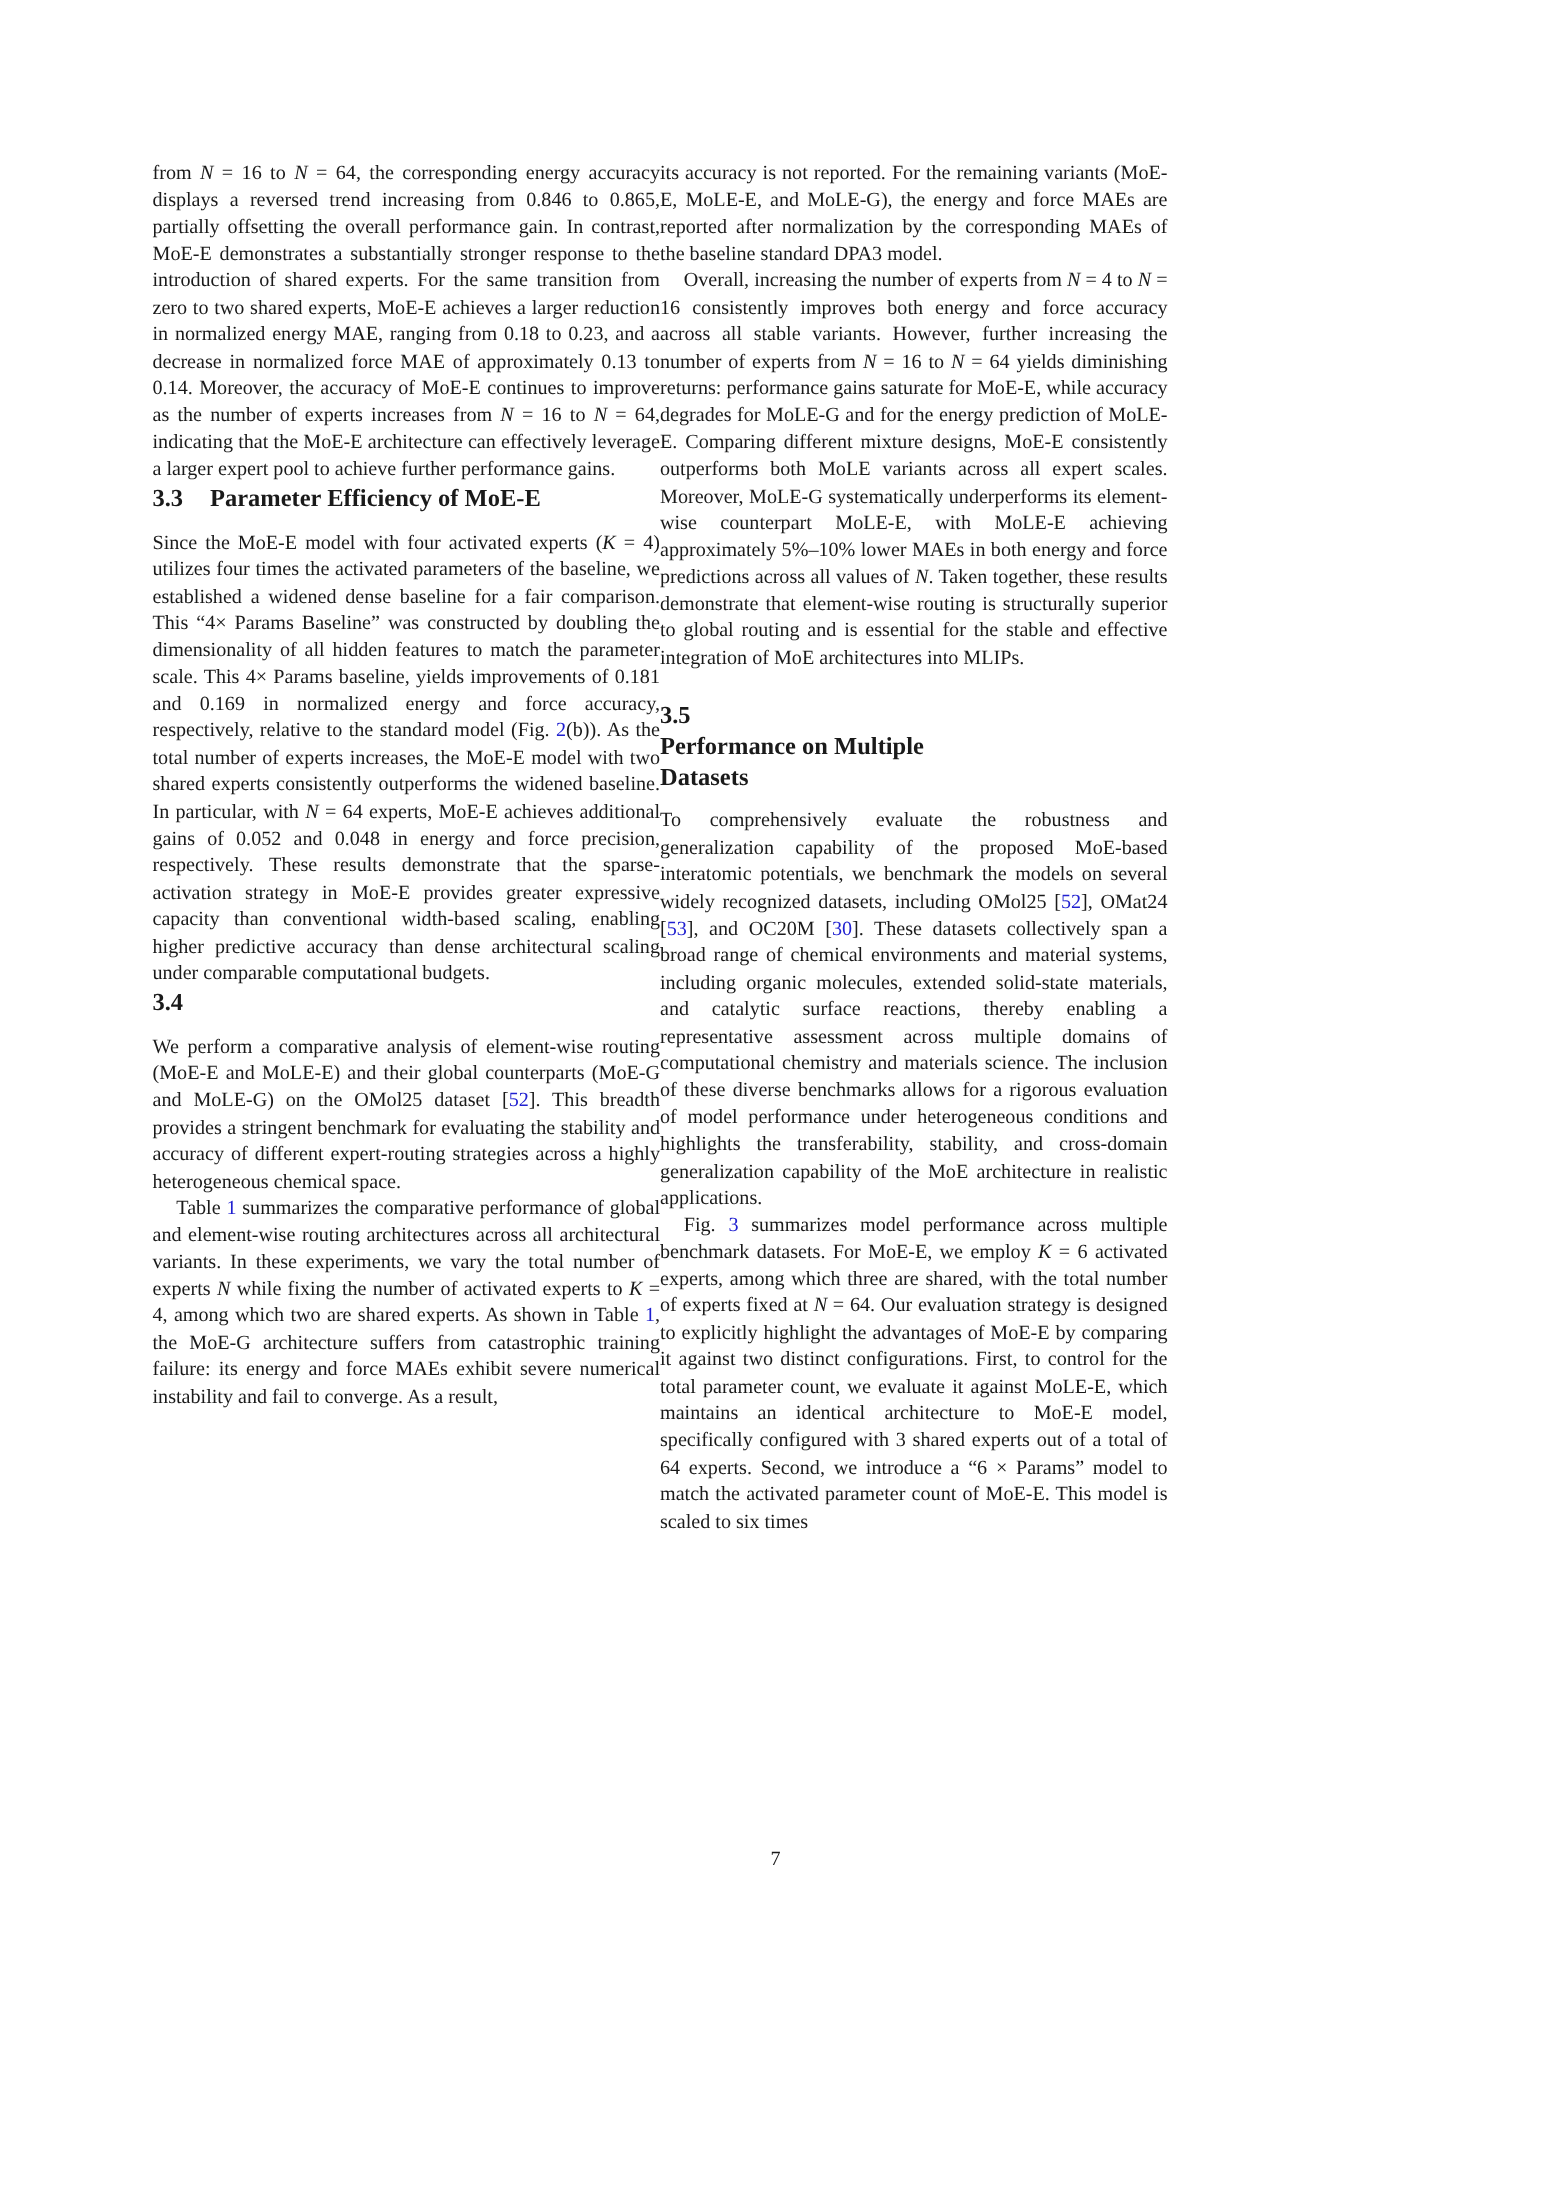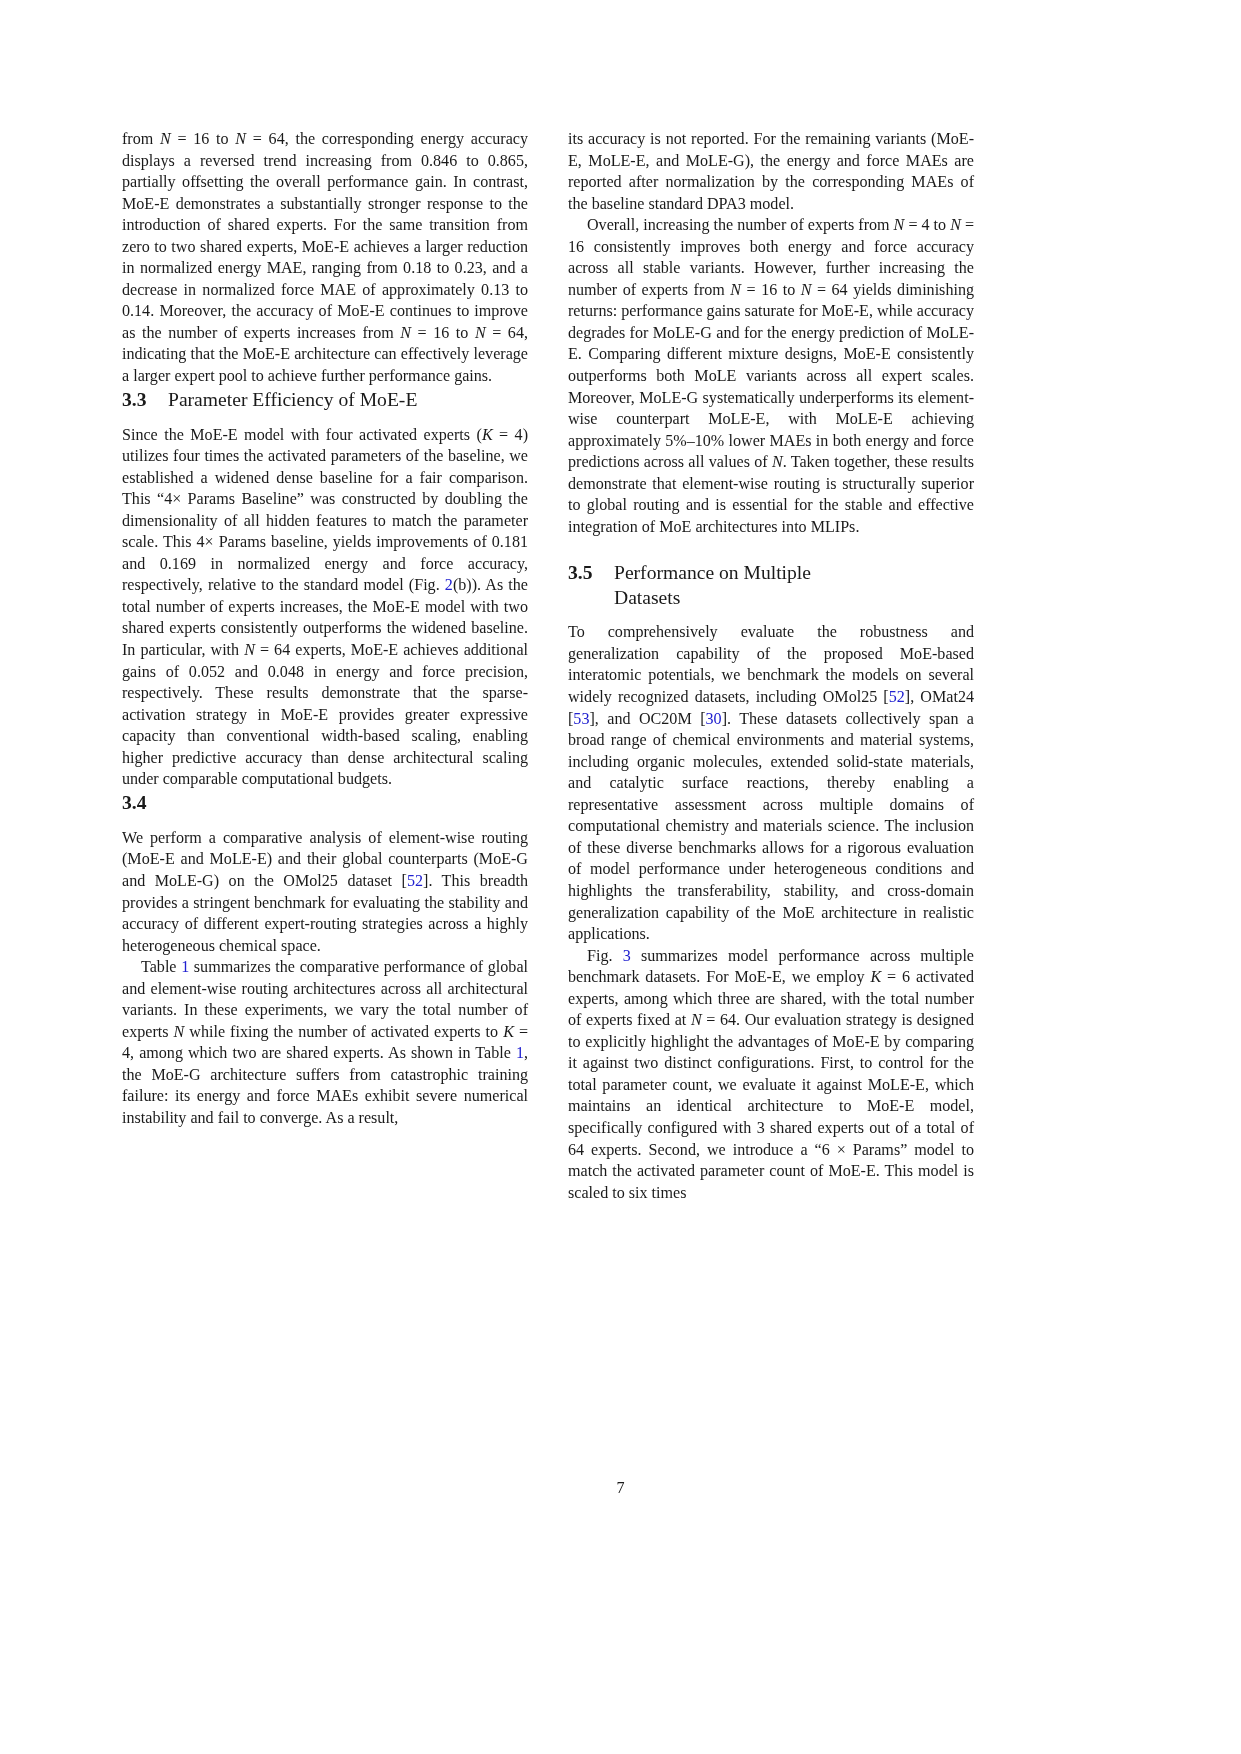--- a/index.html
+++ b/index.html
@@ -23,21 +23,21 @@
     background: #ffffff;
   }
   .columns {
     position: absolute;
     left: 122px;
     top: 128px;
     width: 852px;
     height: 1250px;
     display: flex;
     flex-direction: row;
-    justify-content: space-between;
+    justify-content: flex-start;
   }
   .col {
     width: 406px;
   }
   p {
     margin: 0;
     font-size: 16.1px;
     line-height: 21.55px;
     text-align: justify;
     text-justify: inter-word;
@@ -56,24 +56,24 @@
   .sec-num {
     flex: 0 0 auto;
     width: 46px;
     font-size: 19.6px;
     font-weight: bold;
     line-height: 25px;
   }
   .sec-title {
     flex: 1 1 auto;
     font-size: 19.6px;
-    font-weight: normal;
+    font-weight: bold;
     line-height: 25px;
   }
-  .sec-head.tight { margin-top: 23px; margin-bottom: 11px; }
+  .sec-head.tight { margin-top: 23px; margin-bottom: 11px; flex-direction: column; }
   .mi {
     font-style: italic;
     font-family: "Liberation Serif", "DejaVu Serif", serif;
   }
   a.cite, .cite {
     color: #2020d0;
     text-decoration: none;
   }
   .pagenum {
     position: absolute;

